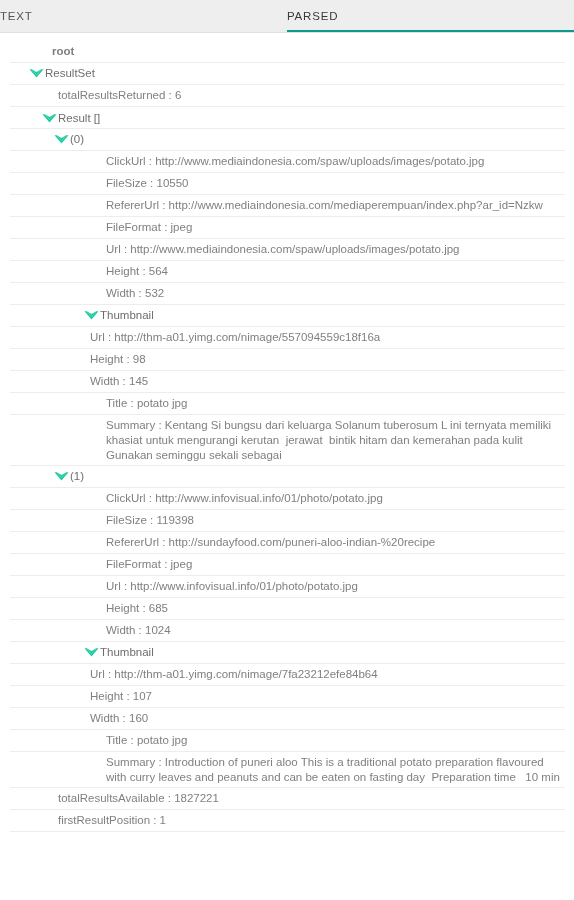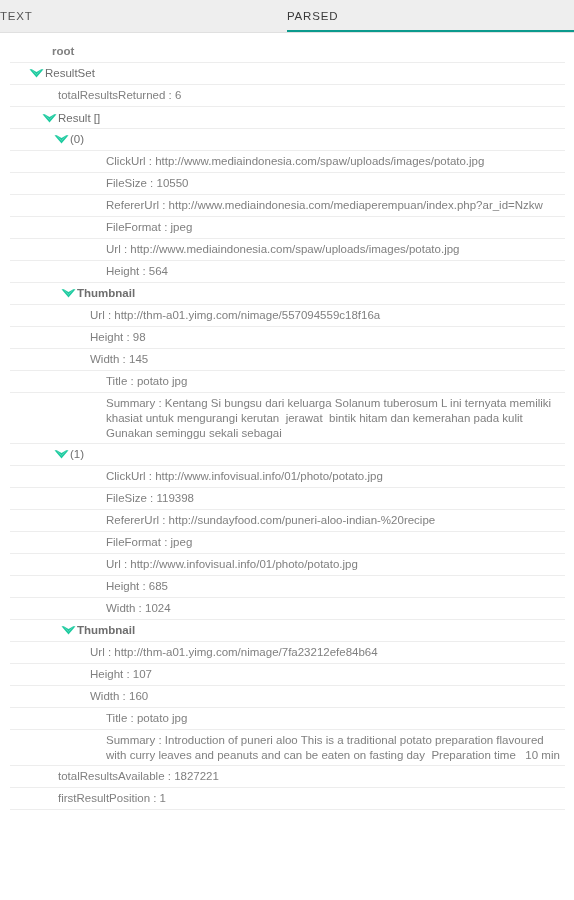--- a/index.html
+++ b/index.html
@@ -97,21 +97,21 @@
   }
   .chev svg { display: block; }
 
   
   .ind-0 { padding-left: 52px; font-weight: bold; }
   .ind-n1 { padding-left: 28px; }
   .ind-2 { padding-left: 58px; }
   .ind-n2 { padding-left: 41px; align-items: flex-end; }
   .ind-n3 { padding-left: 53px; }
   .ind-4 { padding-left: 106px; }
-  .ind-n4 { padding-left: 60px; font-weight: bold; }
+  .ind-n4 { padding-left: 83px; }
   .ind-5 { padding-left: 90px; justify-content: center; }
 </style>
 </head>
 <body>
 
 <div class="tabbar">
   <div class="tab">
     <span>TEXT</span>
   </div>
   <div class="tab active">
@@ -165,20 +165,23 @@
     </div>
     <div class="row ind-4">
       <span class="row-label">FileFormat : jpeg</span>
     </div>
     <div class="row ind-4">
       <span class="row-label">Url : http://www.mediaindonesia.com/spaw/uploads/images/potato.jpg</span>
     </div>
     <div class="row ind-4">
       <span class="row-label">Height : 564</span>
     </div>
+    <div class="row ind-4">
+      <span class="row-label">Width : 532</span>
+    </div>
     <div class="row ind-n4 node">
       <span class="chev">
         <svg width="17" height="15" viewBox="0 0 17 15">
           <path d="M1.5 3.2 L8.5 11.4 L15.5 3.2 L13.2 3.2 L8.5 8.4 L3.8 3.2 Z" fill="#1ecba0"></path>
           <path d="M3.8 3.2 L8.5 8.4 L13.2 3.2 L8.5 6.0 Z" fill="#1ecba0"></path>
         </svg>
       </span>
       <span class="row-label">Thumbnail</span>
     </div>
     <div class="row ind-5">

